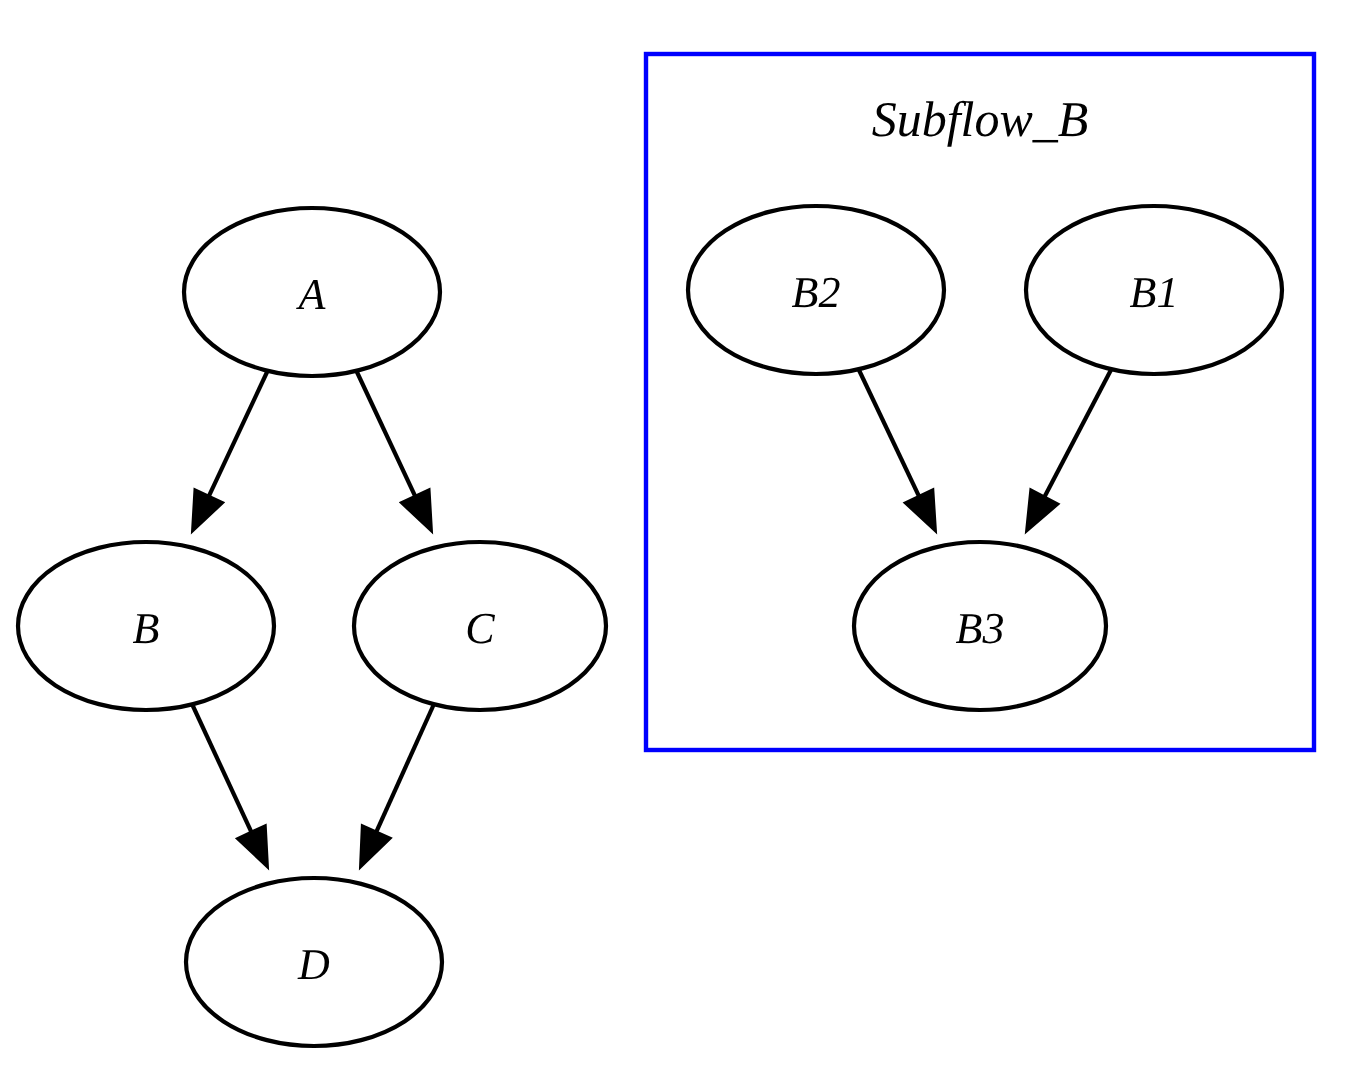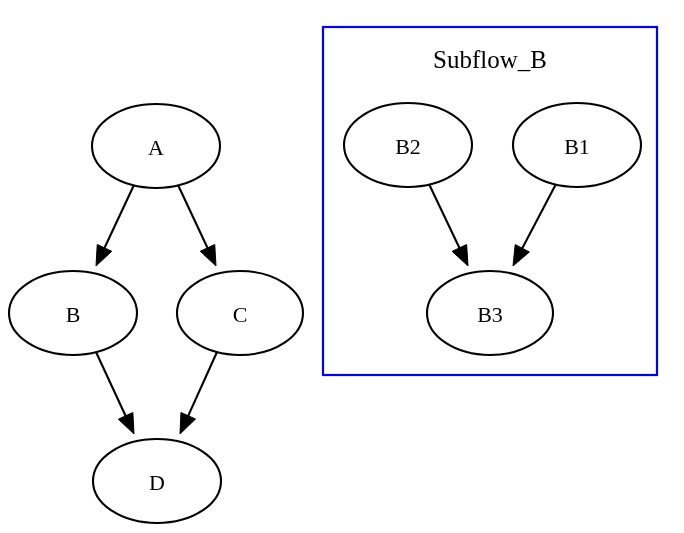--- a/index.html
+++ b/index.html
@@ -12,20 +12,21 @@
     width: 684px;
     height: 533px;
     font-family: "Liberation Serif", serif;
     overflow: hidden;
   }
   #canvas-wrap {
     position: relative;
     width: 580px;
     height: 533px;
     background: #ffffff;
+    font-style: italic;
   }
   svg#graph {
     display: block;
     width: 684px;
     height: 533px;
   }
   .node-ellipse {
     fill: #ffffff;
     stroke: #000000;
     stroke-width: 2.1;

